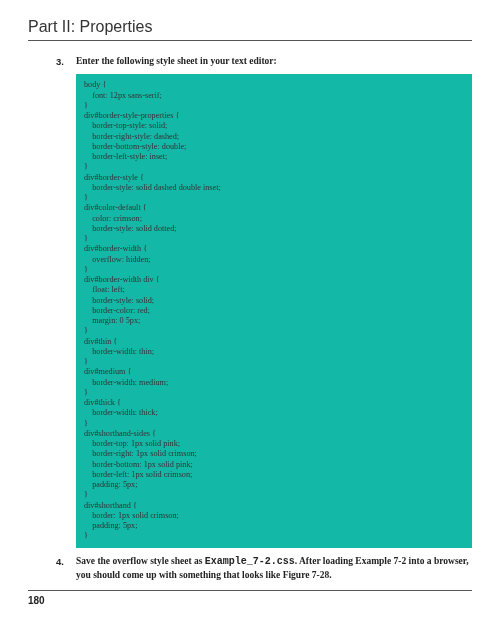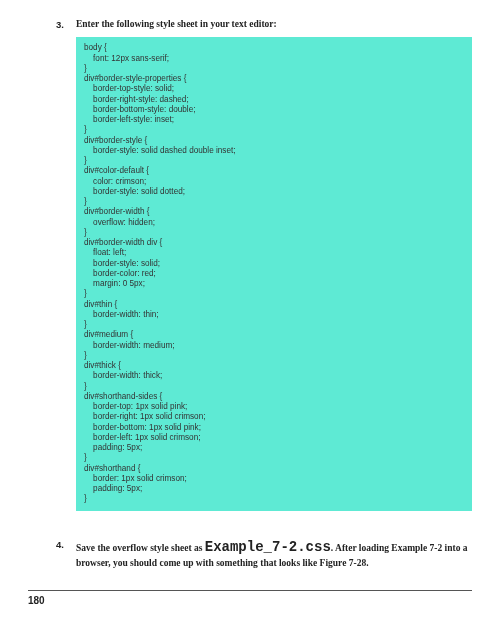--- a/index.html
+++ b/index.html
@@ -36,27 +36,27 @@
     font-size: 9.5px;
     width: 20px;
     flex-shrink: 0;
   }
   .step-text {
     flex: 1;
     font-weight: bold;
   }
   .code-inline {
     font-family: 'Courier New', monospace;
-    font-size: 14px;
+    font-size: 10px;
   }
   .code-block {
-    background: #5eead4;
-    margin: 4px 0 27px 48px;
+    background: #14b8a6;
+    margin: 4px 0 7px 48px;
     padding: 6px 8px;
-    font-family: Liberation Sans, sans-serif;
+    font-family: Liberation Serif, serif;
     font-size: 8.2px;
     line-height: 1.25;
     white-space: pre;
     color: #333;
   }
   .page-number {
     position: absolute;
     bottom: 16px;
     left: 28px;
     font-family: Arial, Helvetica, sans-serif;
@@ -65,20 +65,21 @@
     border-top: 1px solid #555;
     width: 444px;
     padding-top: 4px;
   }
 </style>
 </head>
 <body>
 
 <div class="page">
 
+  <div class="header-title">Part II: Properties</div>
 
   <div class="step">
     <div class="step-num">3.</div>
     <div class="step-text">Enter the following style sheet in your text editor:</div>
   </div>
 
   <div class="code-block">body {
     font: 12px sans-serif;
 }
 div#border-style-properties {

